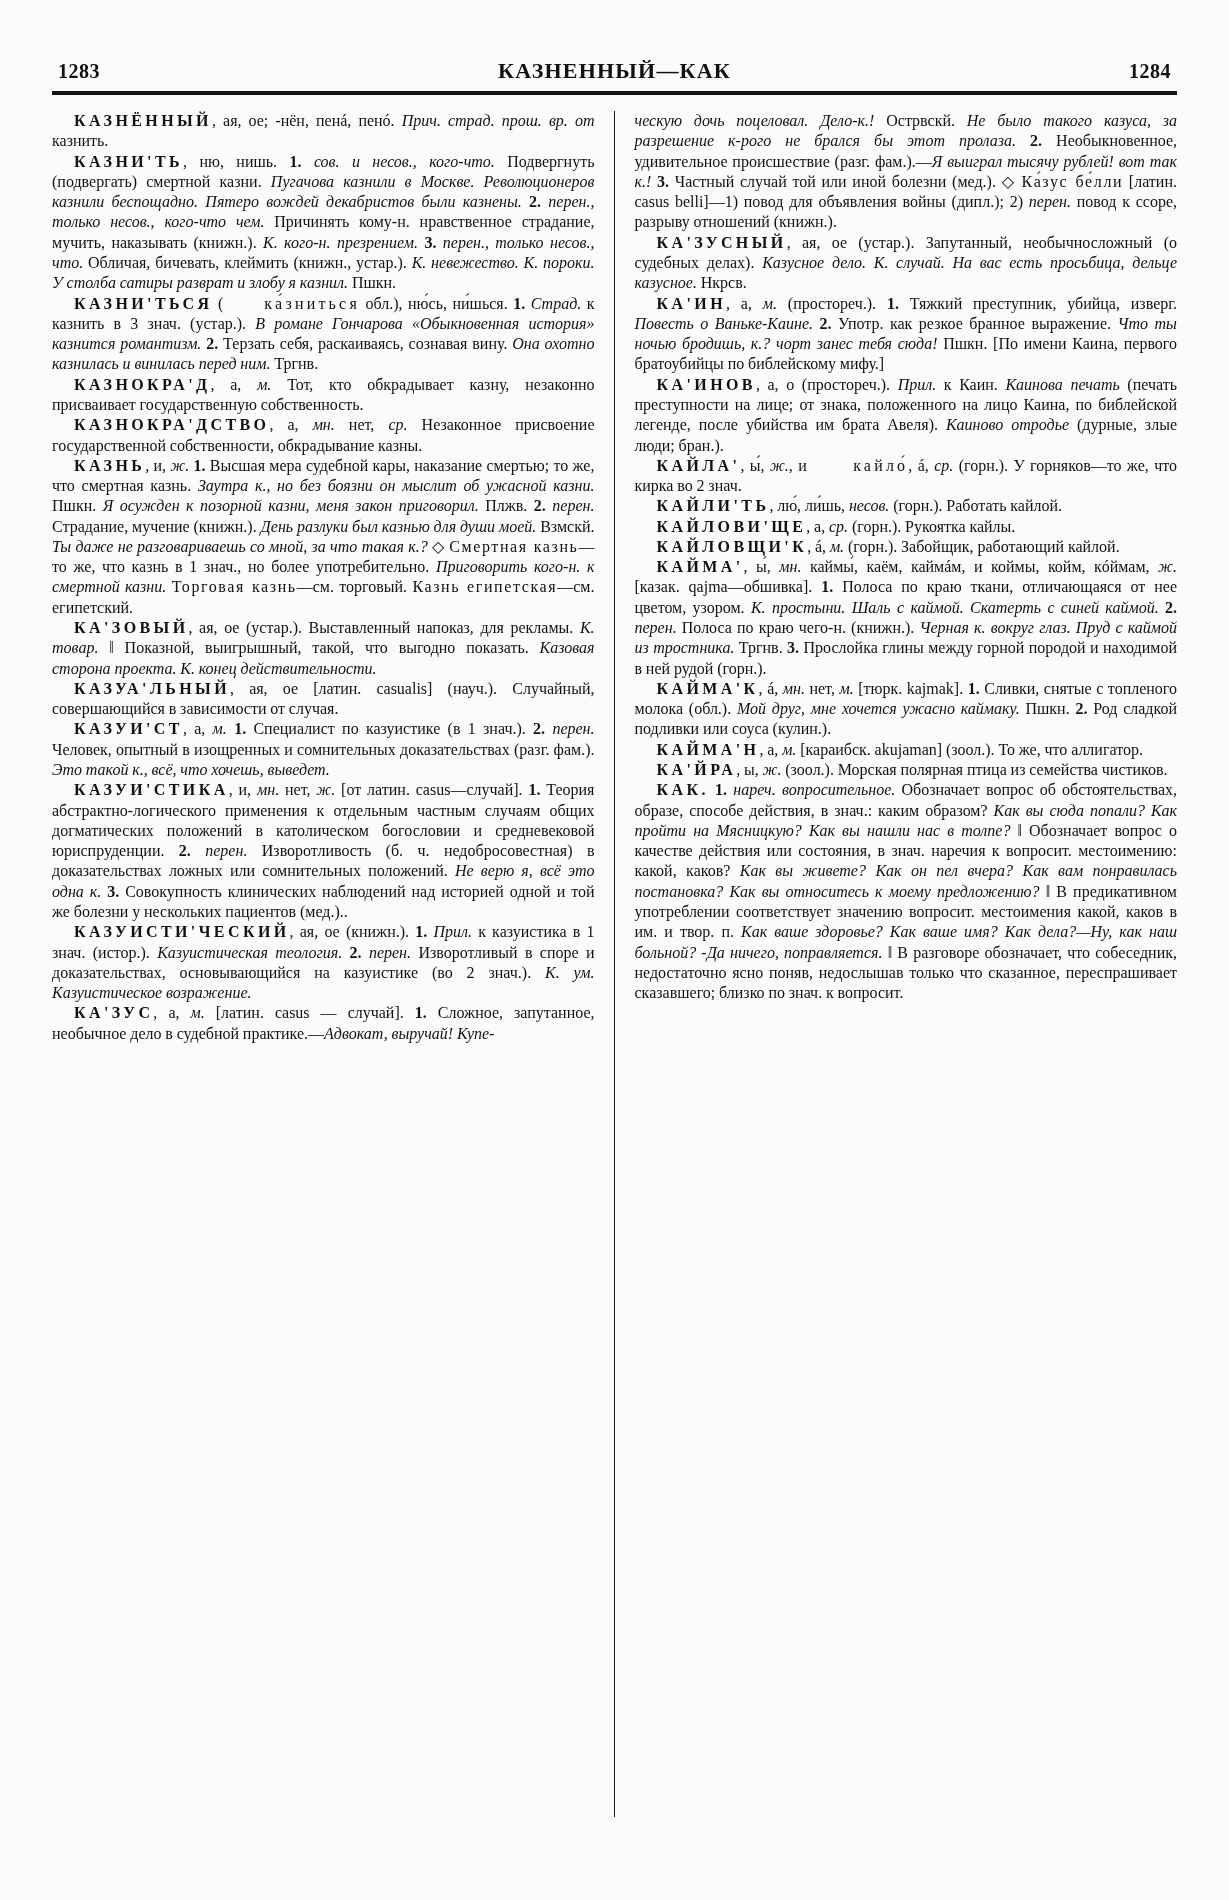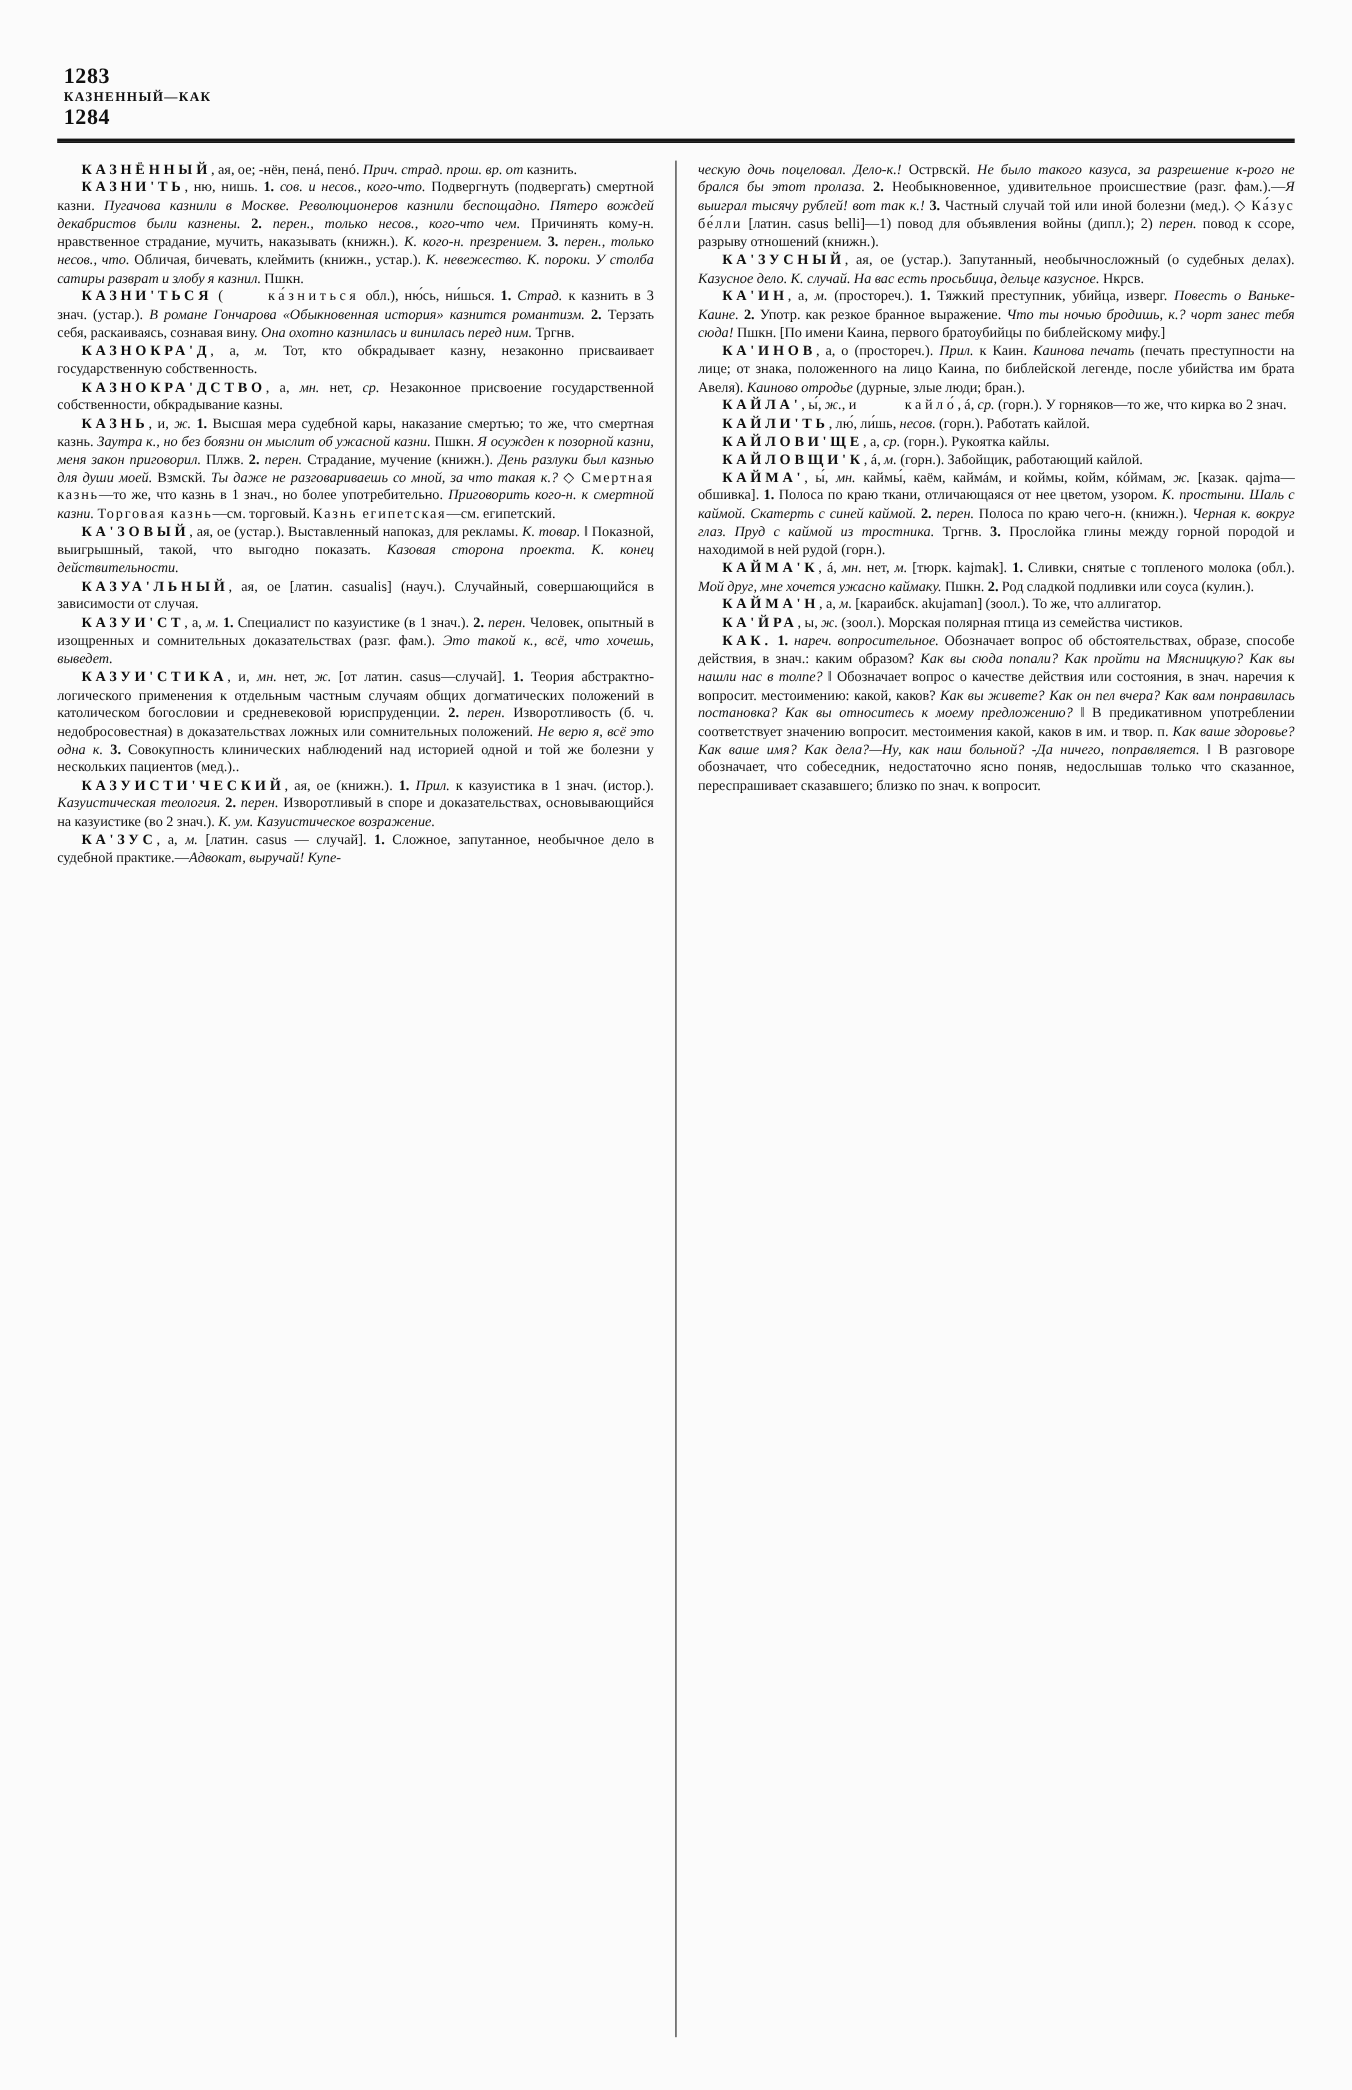--- a/index.html
+++ b/index.html
@@ -26,50 +26,49 @@
     padding: 58px 52px 40px 52px;
   }
 
   
   .running-head {
     display: flex;
     align-items: baseline;
     justify-content: space-between;
     font-weight: bold;
     padding: 0 6px;
-    flex-direction: column;
   }
   .folio {
     font-size: 20px;
     letter-spacing: 0.5px;
     font-family: "Liberation Serif", "DejaVu Serif", serif;
   }
   .head-title {
-    font-size: 12px;
+    font-size: 22px;
     letter-spacing: 1.2px;
     font-weight: bold;
   }
   .rule {
     margin-top: 7px;
     border-top: 3px solid #161616;
     border-bottom: 1px solid #161616;
     height: 3px;
     box-sizing: border-box;
   }
 
   
   .columns {
     margin-top: 16px;
     display: flex;
     height: 1706px;
   }
   .col {
     width: 50%;
     box-sizing: border-box;
-    font-size: 13px;
+    font-size: 16px;
     line-height: 1.268;
     text-align: justify;
     hyphens: manual;
     word-spacing: -0.2px;
   }
   .col-left  { padding-right: 19px; border-right: 1.6px solid #1a1a1a; }
   .col-right { padding-left: 20px; }
 
   .entry {
     text-indent: 22px;

